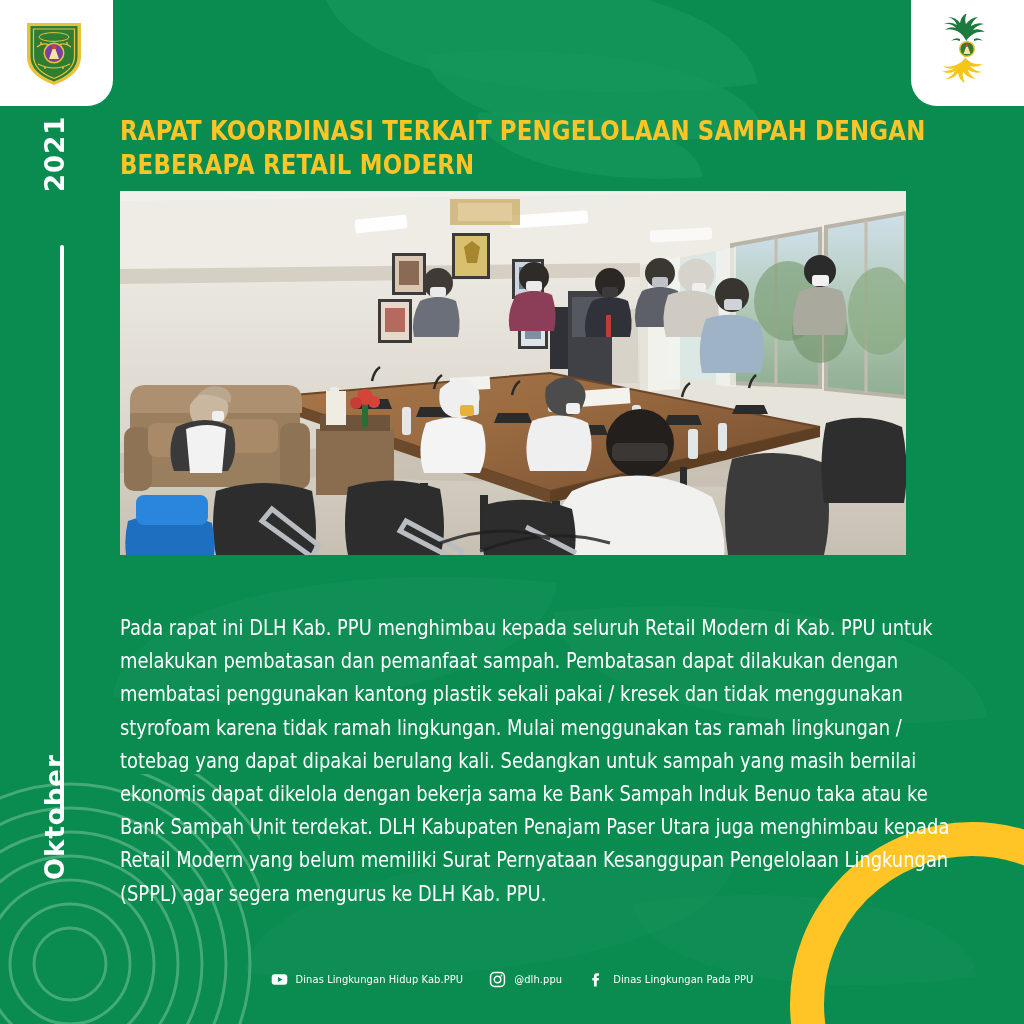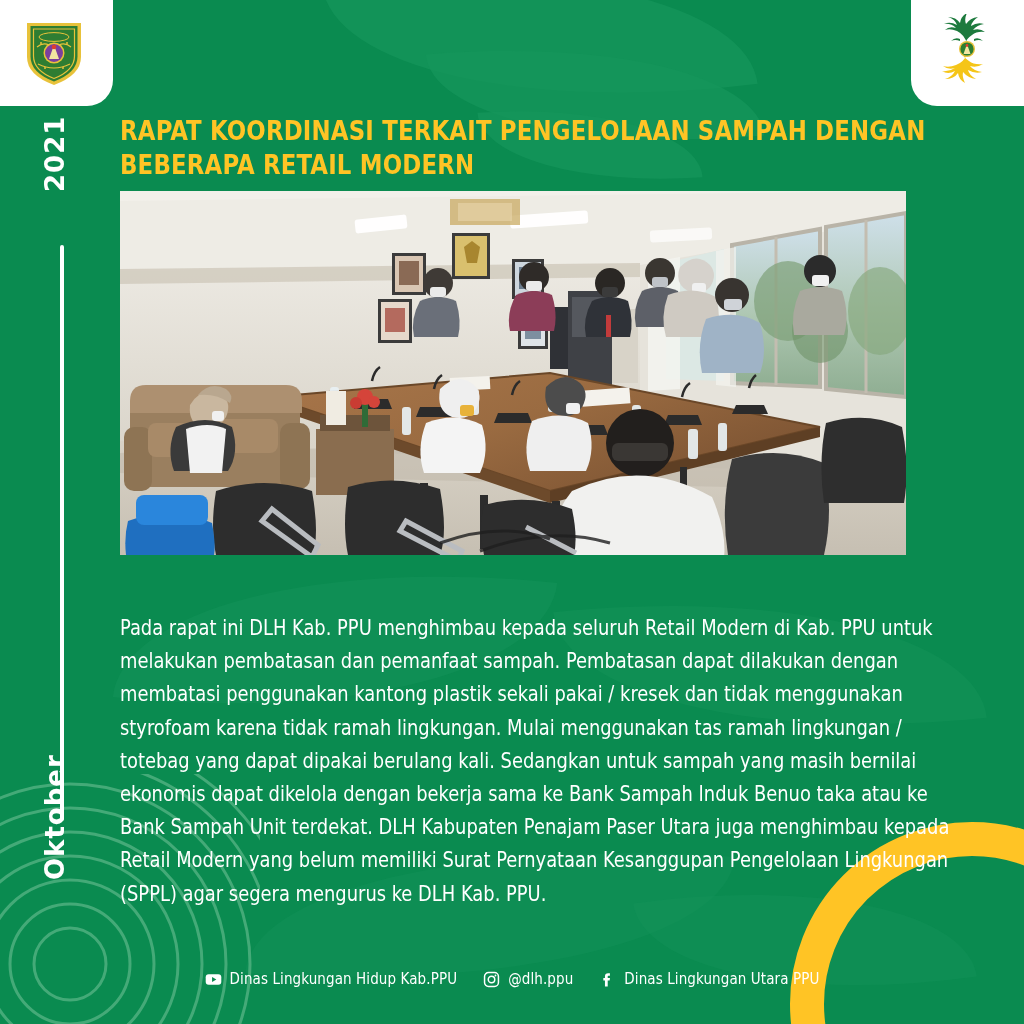--- a/index.html
+++ b/index.html
@@ -153,21 +153,21 @@
     position:absolute; left:0; bottom:36px;
     width:1024px; z-index:12;
     display:flex; justify-content:center; align-items:center;
     gap:26px;
   }
   .social{
     display:flex; align-items:center; gap:8px;
   }
   .social-label{
     color:#ffffff;
-    font-size:15px;
+    font-size:11px;
     font-family:"DejaVu Sans Condensed","Liberation Sans Narrow","Liberation Sans", sans-serif;
     white-space:nowrap;
     letter-spacing:.1px;
   }
   .ic{ width:17px; height:17px; display:block; flex:0 0 auto; }
 </style>
 </head>
 <body>
 
 <div class="poster">
@@ -495,18 +495,18 @@
         <circle cx="12" cy="12" r="4.6" fill="none" stroke="#ffffff" stroke-width="2.1"></circle>
         <circle cx="17.6" cy="6.4" r="1.3" fill="#ffffff"></circle>
       </svg>
       <span class="social-label">@dlh.ppu</span>
     </div>
 
     <div class="social">
       <svg class="ic" viewBox="0 0 24 24">
         <path d="M15.4 3.2 h-2.6 c-2.9 0 -4.4 1.7 -4.4 4.3 V10 H6.1 v3.5 h2.3 V22 h3.9 v-8.5 h2.7 l0.5 -3.5 h-3.2 V7.9 c0 -0.9 0.3 -1.3 1.3 -1.3 h1.8 z" fill="#ffffff"></path>
       </svg>
-      <span class="social-label">Dinas Lingkungan Utara PPU</span>
+      <span class="social-label">Dinas Lingkungan Pada PPU</span>
     </div>
 
   </div>
 
 </div>
 
 </body></html>

